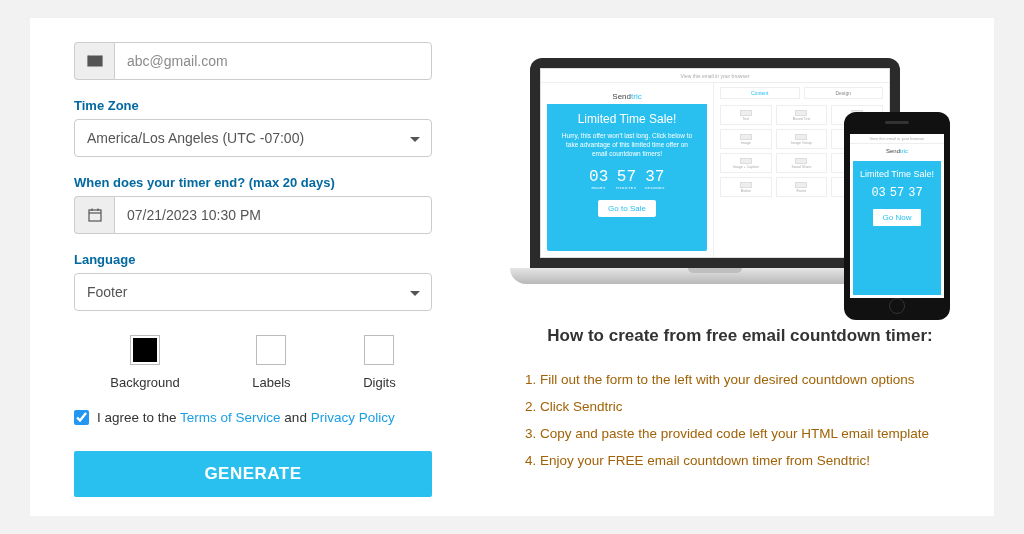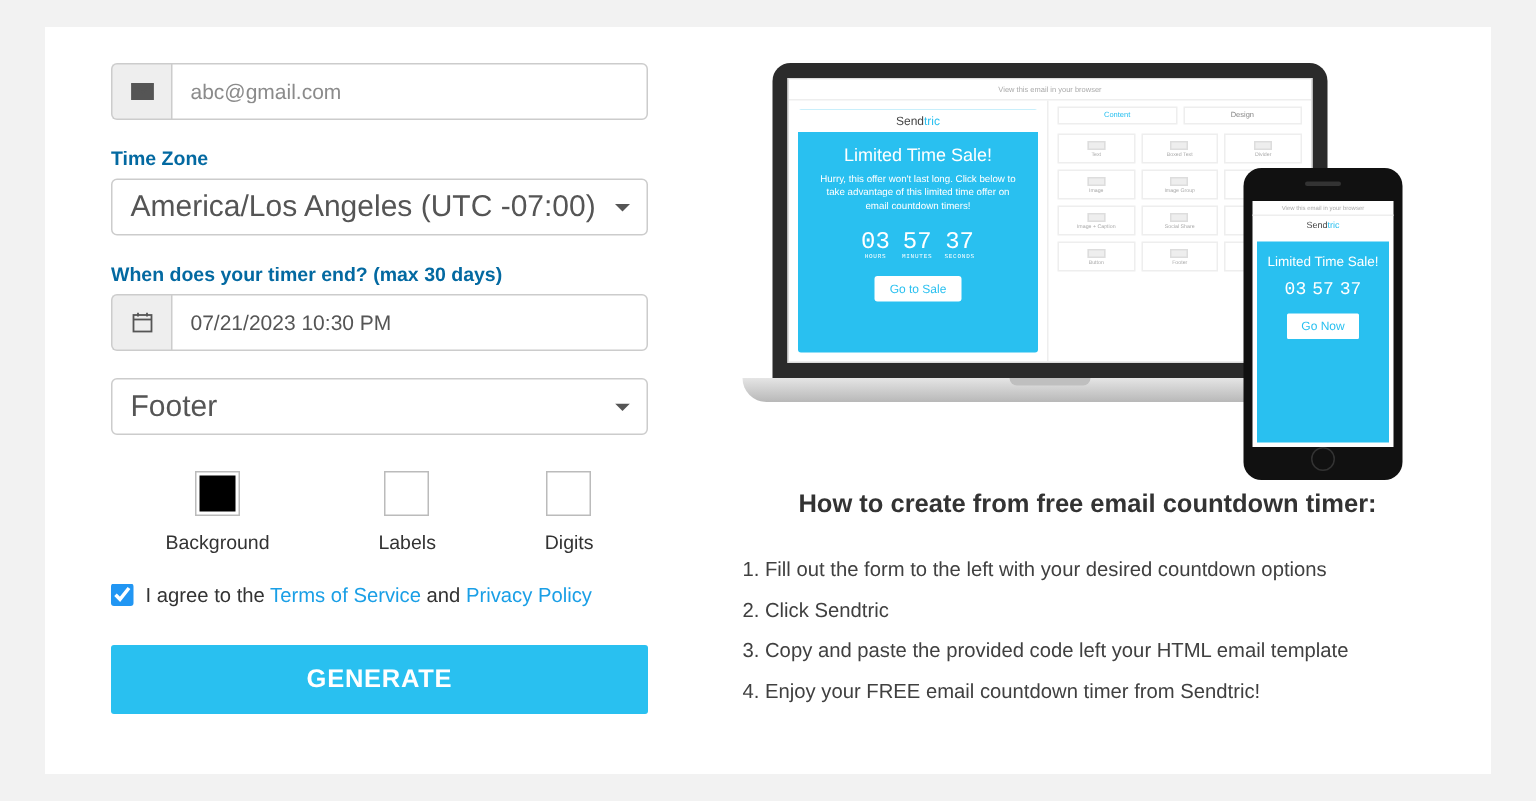--- a/index.html
+++ b/index.html
@@ -9,20 +9,21 @@
     width: 1024px;
     height: 534px;
     overflow: hidden;
   }
   .card {
     background: #fff;
     margin: 18px 30px 18px 30px;
     display: flex;
     padding: 24px 0 24px 0;
     height: 498px;
+    gap: 30px;
   }
   .left {
     flex: 0 0 430px;
     padding: 0 28px 0 44px;
   }
   .right {
     flex: 1;
     padding: 0 36px 0 32px;
   }
   
@@ -63,21 +64,21 @@
   .select-wrap {
     position: relative;
     margin-bottom: 18px;
   }
   .select {
     width: 100%;
     height: 38px;
     border: 1px solid #ccc;
     border-radius: 4px;
     padding: 0 12px;
-    font-size: 20px;
+    font-size: 14px;
     color: #555;
     background: #fff;
     appearance: none;
     display: flex;
     align-items: center;
   }
   .select-caret {
     position: absolute;
     right: 12px;
     top: 50%;
@@ -140,21 +141,21 @@
 
   
   .device-mock {
     position: relative;
     width: 420px;
     height: 270px;
     margin: 0 auto 14px auto;
   }
   .laptop {
     position: absolute;
-    left: 0; top: 0;
+    left: 0; top: 16px;
     width: 370px;
     height: 240px;
   }
   .laptop-bezel {
     background: #2b2b2b;
     border-radius: 12px 12px 0 0;
     padding: 10px;
     height: 210px;
   }
   .laptop-screen {
@@ -349,21 +350,21 @@
   .howto-title {
     font-size: 17px;
     font-weight: 700;
     color: #333;
     text-align: center;
     margin-bottom: 20px;
   }
   .howto-list {
     list-style: decimal;
     padding-left: 18px;
-    color: #404040;
+    color: #a16207;
     font-size: 13.5px;
     line-height: 2;
   }
 </style>
 </head>
 <body>
 
 <div class="card">
   <div class="left">
 
@@ -381,33 +382,34 @@
     <label class="label">Time Zone</label>
     <div class="select-wrap">
       <div class="select">America/Los Angeles (UTC -07:00)</div>
       <span class="select-caret">
         <svg width="10" height="6" viewBox="0 0 10 6">
             <path d="M0 0l5 5 5-5z" fill="#555"></path>
           </svg>
       </span>
     </div>
 
-    <label class="label">When does your timer end? (max 30 days)</label>
+    <label class="label">When does your timer end? (max 20 days)</label>
     <div class="input-group">
       <div class="input-addon">
         <svg width="14" height="14" viewBox="0 0 14 14">
             <rect x="1" y="2" width="12" height="11" fill="none" stroke="#555" stroke-width="1.2"></rect>
             <line x1="1" y1="5" x2="13" y2="5" stroke="#555" stroke-width="1.2"></line>
             <line x1="4" y1="0.5" x2="4" y2="3" stroke="#555" stroke-width="1.2"></line>
             <line x1="10" y1="0.5" x2="10" y2="3" stroke="#555" stroke-width="1.2"></line>
           </svg>
       </div>
       <input class="text-input" type="text" value="07/21/2023 10:30 PM" style="">
     </div>
 
+    <label class="label">Language</label>
     <div class="select-wrap">
       <div class="select">Footer</div>
       <span class="select-caret">
         <svg width="10" height="6" viewBox="0 0 10 6">
             <path d="M0 0l5 5 5-5z" fill="#555"></path>
           </svg>
       </span>
     </div>
 
     <div class="swatches">

